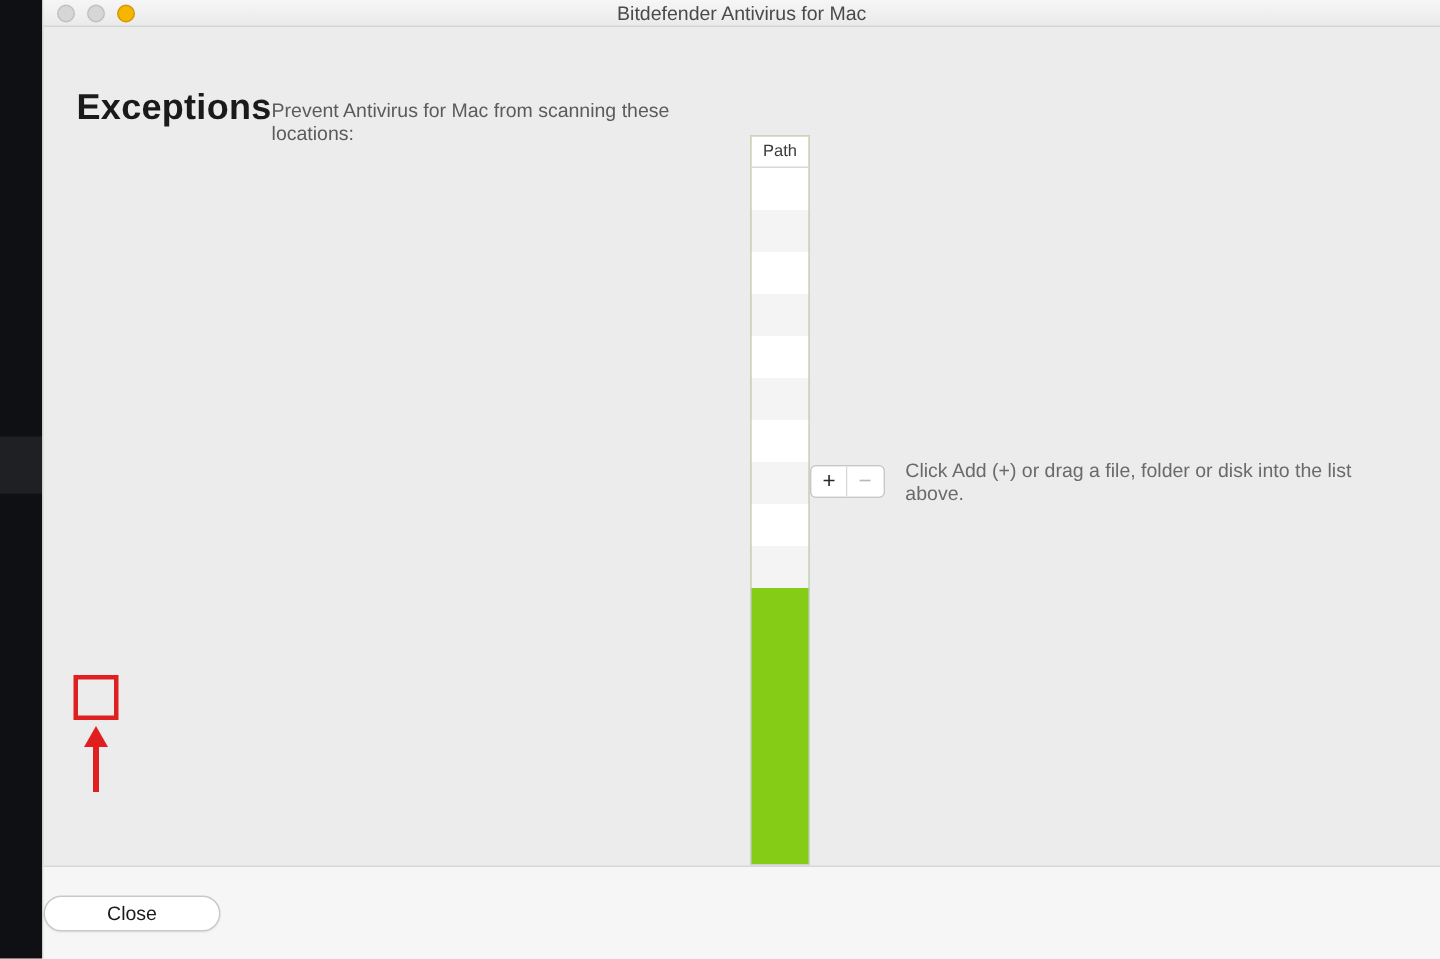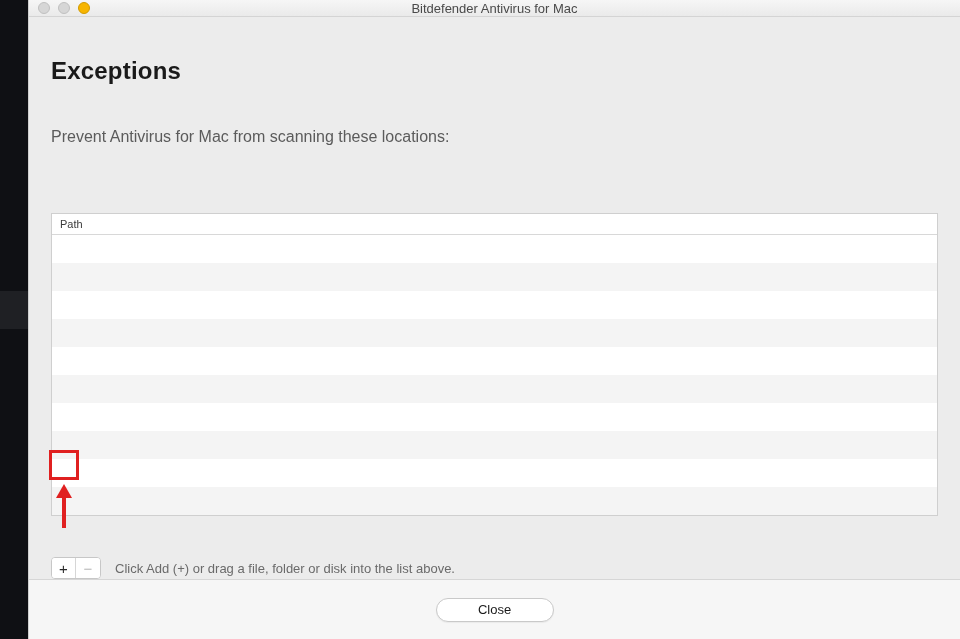--- a/index.html
+++ b/index.html
@@ -61,33 +61,32 @@
       border-radius: 50%;
     }
     .tl-close { background: #d6d6d6; border: 0.5px solid #c0c0c0; }
     .tl-min   { background: #d6d6d6; border: 0.5px solid #c0c0c0; }
     .tl-zoom  { background: #f7b500; border: 0.5px solid #d19a00; }
 
     .content {
       flex: 1 1 auto;
       padding: 40px 22px 0 22px;
       display: flex;
-      flex-direction: column;
-      gap: 35px;
+      flex-direction: row;
     }
 
     .page-title {
       font-size: 24px;
       font-weight: 700;
       color: #1a1a1a;
       letter-spacing: 0.2px;
     }
     .subtitle {
       margin-top: 8px;
-      font-size: 16px;
+      font-size: 13px;
       color: #5b5b5b;
     }
 
     .table-wrap {
       margin-top: 32px;
       border: 1px solid #cfcfcf;
       background: #84cc16;
     }
     .table-header {
       background: #fff;
@@ -149,21 +148,20 @@
       position: absolute;
       pointer-events: none;
     }
 
     .footer {
       border-top: 1px solid #d6d6d6;
       background: #f6f6f6;
       height: 62px;
       display: flex;
       align-items: center;
-      justify-content: center;
     }
     .close-btn {
       min-width: 118px;
       height: 24px;
       border-radius: 12px;
       border: 1px solid #c9c9c9;
       background: #ffffff;
       font-size: 13px;
       color: #1a1a1a;
       cursor: pointer;

